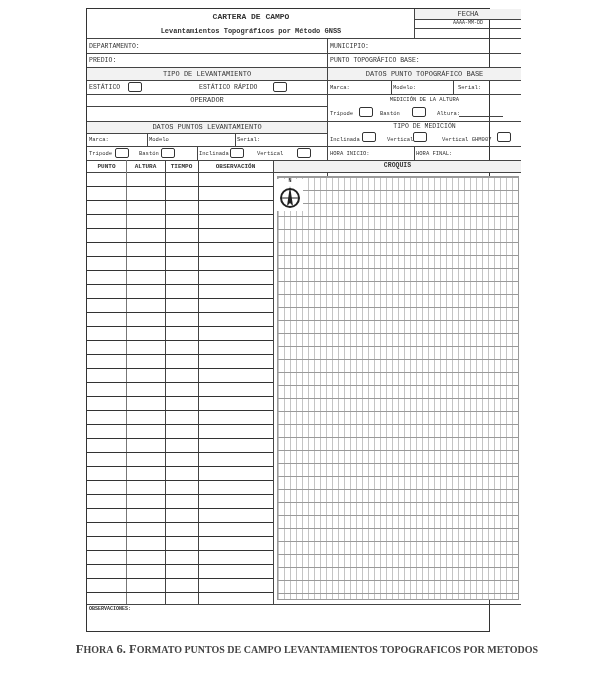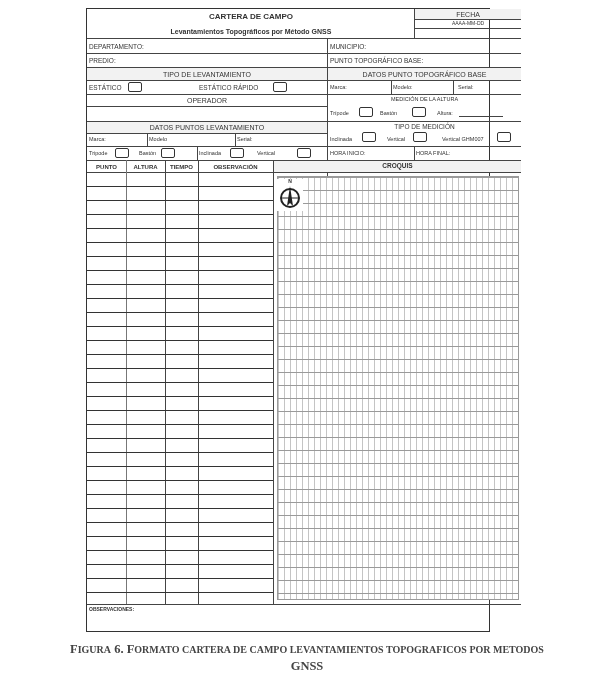--- a/index.html
+++ b/index.html
@@ -1,17 +1,17 @@
 <!DOCTYPE html>
 <html><head>
 <meta charset="utf-8">
 <style>
   html, body { margin:0; padding:0; background:#fff; }
   body { width:614px; height:679px; position:relative; font-family:"Liberation Sans", sans-serif; color:#222; overflow:hidden; }
-  .form { position:absolute; left:86px; top:8px; width:404px; height:624px; border:1.5px solid #333; box-sizing:border-box; }
+  .form { position:absolute; left:86px; top:8px; width:404px; height:624px; border:1.5px solid #333; box-sizing:border-box;font-family:Liberation Mono, monospace; }
   .abs { position:absolute; box-sizing:border-box; }
   .hl { position:absolute; height:0; border-top:1px solid #444; }
   .vl { position:absolute; width:0; border-left:1px solid #444; }
   .t { position:absolute; font-size:6.5px; white-space:nowrap; line-height:1; color:#333; }
   .tb { font-weight:bold; }
   .c { text-align:center; }
   .shade { position:absolute; background:#f2f2f2; }
   .cbx { position:absolute; width:14px; height:10px; border:1px solid #333; border-radius:2px; background:#fff; box-sizing:border-box; }
   .grid { position:absolute; left:192px; top:173px; width:240px; height:419px;
     background-color:#fff;
@@ -163,15 +163,14 @@
       <line x1="4" y1="13" x2="22" y2="13" stroke="#222" stroke-width="1"></line>
     </svg>
   </div>
 
   <div class="hl" style="left:0;width:434px;top:595px;border-top-width:1.5px;"></div>
   <div class="t tb" style="left:2px;top:598px;font-size:5px;">OBSERVACIONES:</div>
   <div class="abs" style="left:1px;top:605px;width:432px;height:16px;"></div>
 </div>
 
 <div class="caption">
-  <div><span>F</span><span class="sc">IGURA</span><span> 6. F</span><span class="sc">ORMATO CARTERA DE CAMPO LEVANTAMIENTOS TOPOGRAFICOS POR METODOS</span></div>
-  <div>GNSS</div>
+  <div><span>F</span><span class="sc">HORA</span><span> 6. F</span><span class="sc">ORMATO PUNTOS DE CAMPO LEVANTAMIENTOS TOPOGRAFICOS POR METODOS</span></div>
 </div>
 
 </body></html>

